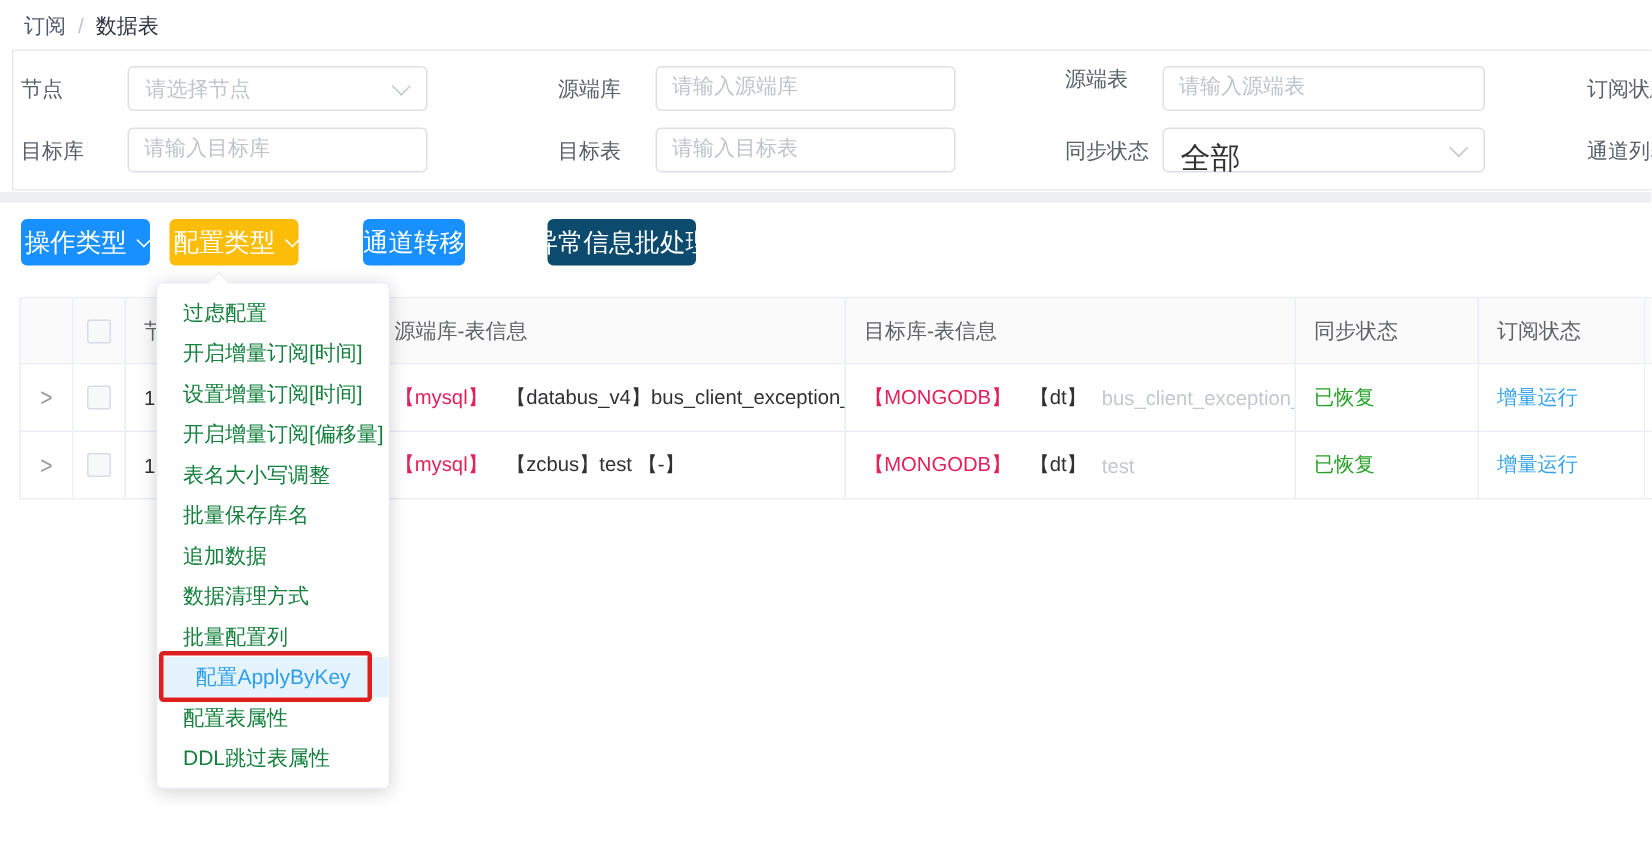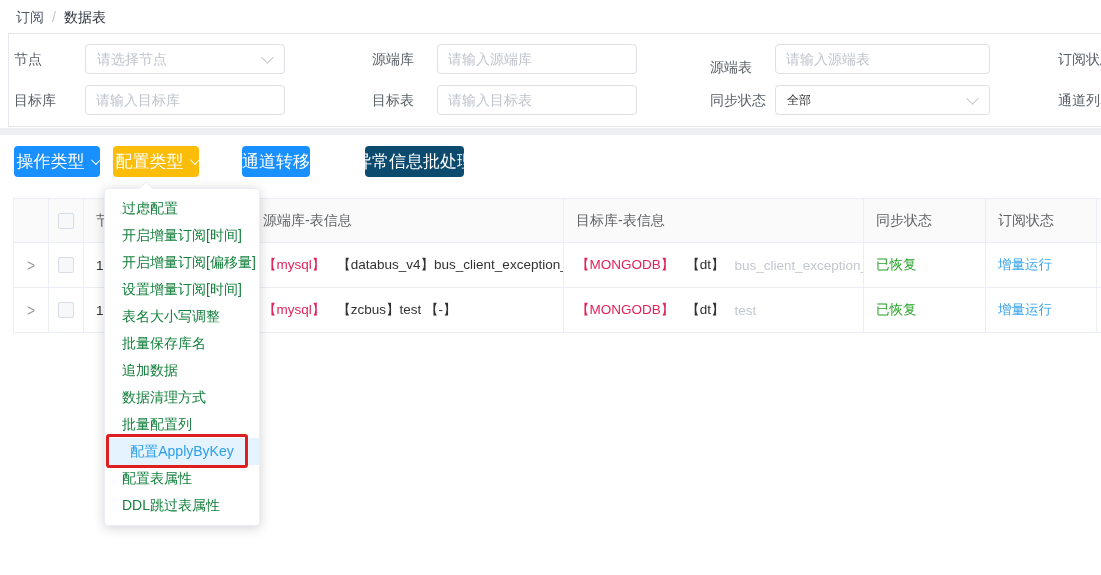--- a/index.html
+++ b/index.html
@@ -10,25 +10,25 @@
   
   .crumbs { position:absolute; top:9px; left:16px; font-size:14px; }
   .crumb-first { color:#515a6e; }
   .crumb-sep { color:#c0c4cc; margin:0 8px; }
   .crumb-last { color:#2d3440; }
 
   
   .panel { position:absolute; top:33px; left:8px; width:1100px; height:94px;
     background:#fff; border:1px solid #e7e9ee; }
   .flabel { position:absolute; color:#5a6068; font-size:14px; line-height:16px; white-space:nowrap; }
-  .fbox { position:absolute; height:30px; border:1px solid #dcdfe6; border-radius:4px; background:#fff; }
+  .fbox { position:absolute; height:30px; border:1px solid #dcdfe6; border-radius:4px; background:#fff;font-family:Liberation Mono, monospace; }
   .fbox input { width:100%; height:100%; border:none; outline:none; background:transparent;
     padding:0 10px; font-size:14px; font-family:inherit; color:#303133; }
   .fbox input::placeholder { color:#bfc4cc; }
-  .sel-value { position:absolute; left:11px; top:6px; font-size:12px; color:#303133; }
+  .sel-value { position:absolute; left:11px; top:6px; font-size:20px; color:#303133; }
   .sel-placeholder { position:absolute; left:11px; top:6px; font-size:14px; color:#bfc4cc; }
   .chev { position:absolute; width:9px; height:9px; border-right:1.5px solid #c0c4cc;
     border-bottom:1.5px solid #c0c4cc; transform:rotate(45deg); right:12px; top:8px; }
 
   .gap-strip { position:absolute; top:128px; left:0; width:1101px; height:7px; background:#edeff2; }
 
   
   .btn { position:absolute; top:146px; height:31px; border:none; border-radius:4px; color:#fff;
     font-size:17px; font-family:inherit; display:flex; align-items:center; justify-content:center;
     gap:6px; cursor:pointer; white-space:nowrap; }
@@ -79,21 +79,21 @@
   <div class="fbox" style="left:85px; top:44px; width:200px;">
     <span class="sel-placeholder">请选择节点</span>
     <span class="chev"></span>
   </div>
 
   <span class="flabel" style="left:372px; top:51px;">源端库</span>
   <div class="fbox" style="left:437px; top:44px; width:200px;">
     <input placeholder="请输入源端库" style="">
   </div>
 
-  <span class="flabel" style="left:710px; top:59px;">源端表</span>
+  <span class="flabel" style="left:710px; top:44px;">源端表</span>
   <div class="fbox" style="left:775px; top:44px; width:215px;">
     <input placeholder="请输入源端表" style="">
   </div>
 
   <span class="flabel" style="left:1058px; top:51px;">订阅状态</span>
 
   <span class="flabel" style="left:14px; top:92px;">目标库</span>
   <div class="fbox" style="left:85px; top:85px; width:200px;">
     <input placeholder="请输入目标库" style="">
   </div>
@@ -197,22 +197,22 @@
         <div class="tcell"></div>
       </div>
 
     </div>
   </div>
 
   <div class="menu">
     <div class="menu-arrow"></div>
     <div class="mitem">过虑配置</div>
     <div class="mitem">开启增量订阅[时间]</div>
+    <div class="mitem">设置增量订阅[时间]</div>
     <div class="mitem">开启增量订阅[偏移量]</div>
-    <div class="mitem">设置增量订阅[时间]</div>
     <div class="mitem">表名大小写调整</div>
     <div class="mitem">批量保存库名</div>
     <div class="mitem">追加数据</div>
     <div class="mitem">数据清理方式</div>
     <div class="mitem">批量配置列</div>
     <div class="mitem active">配置ApplyByKey</div>
     <div class="mitem">配置表属性</div>
     <div class="mitem">DDL跳过表属性</div>
     <div class="anno-box"></div>
   </div>

